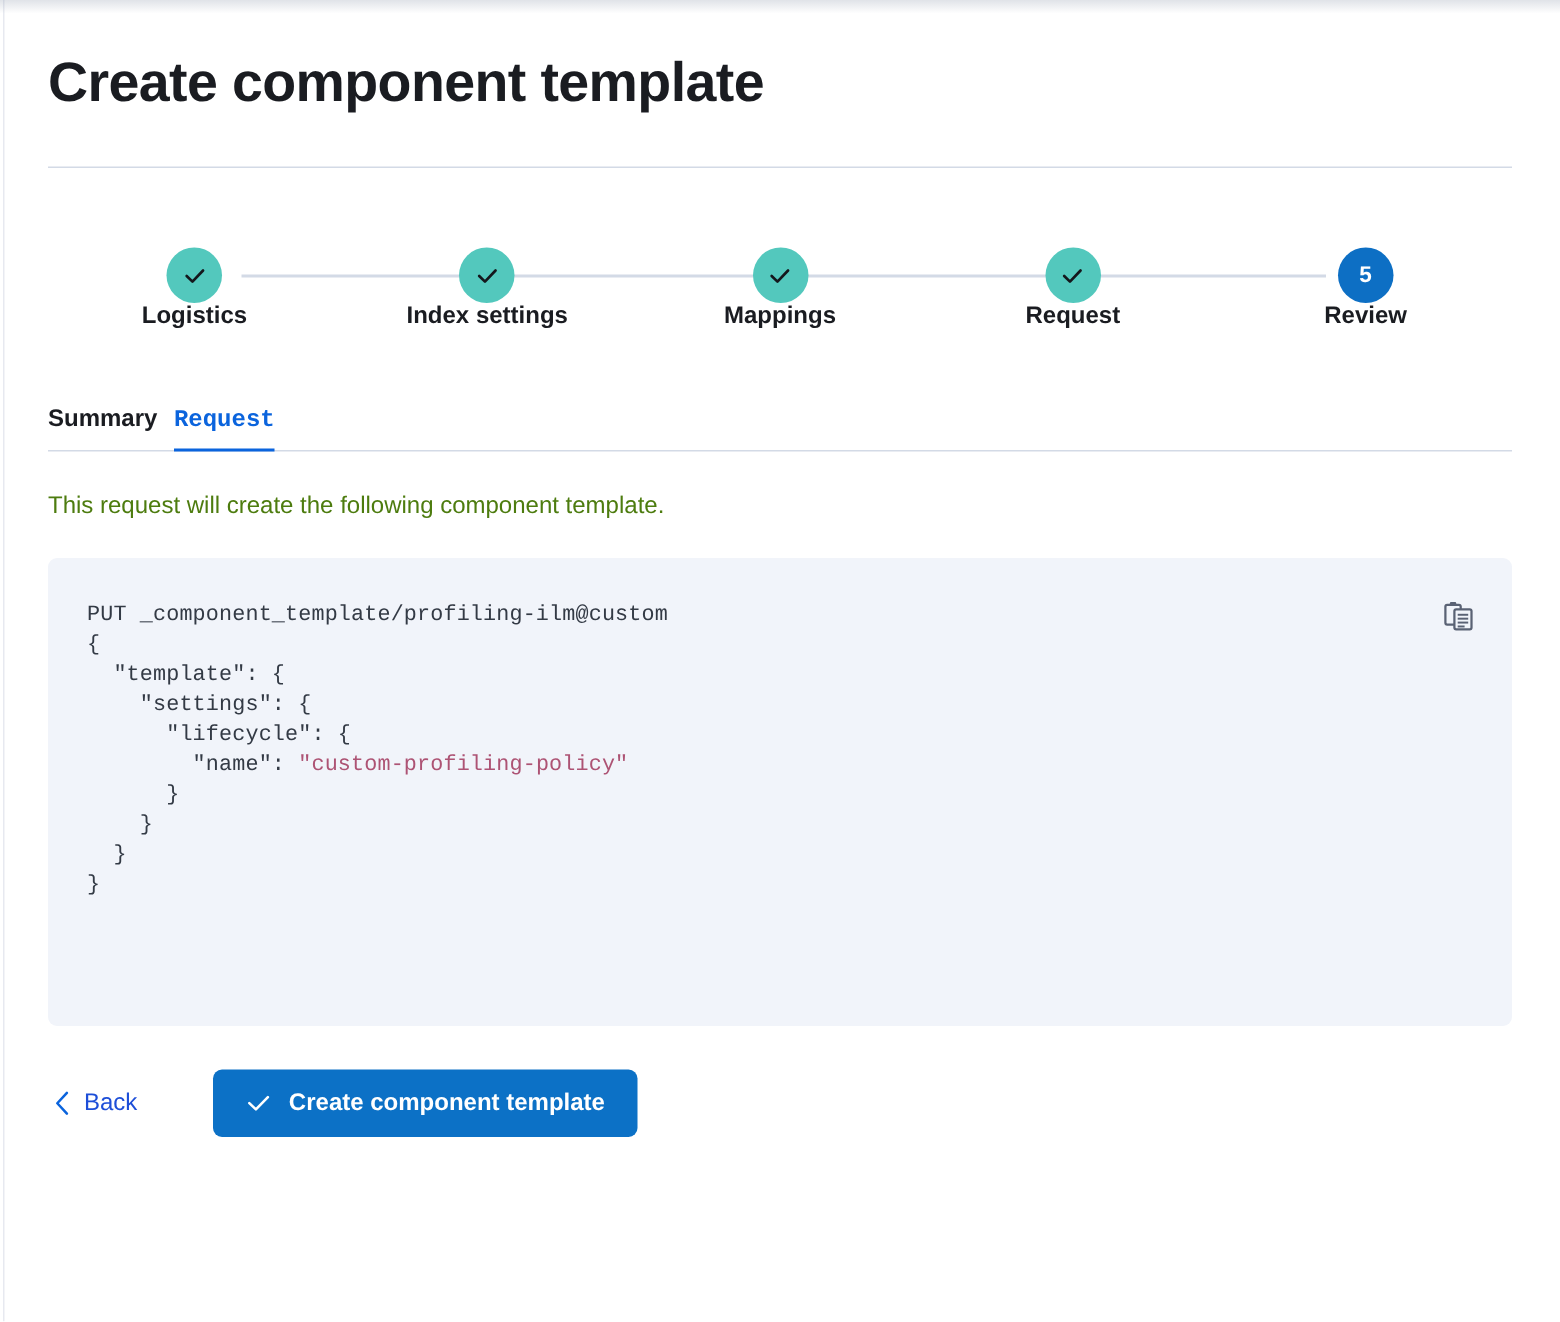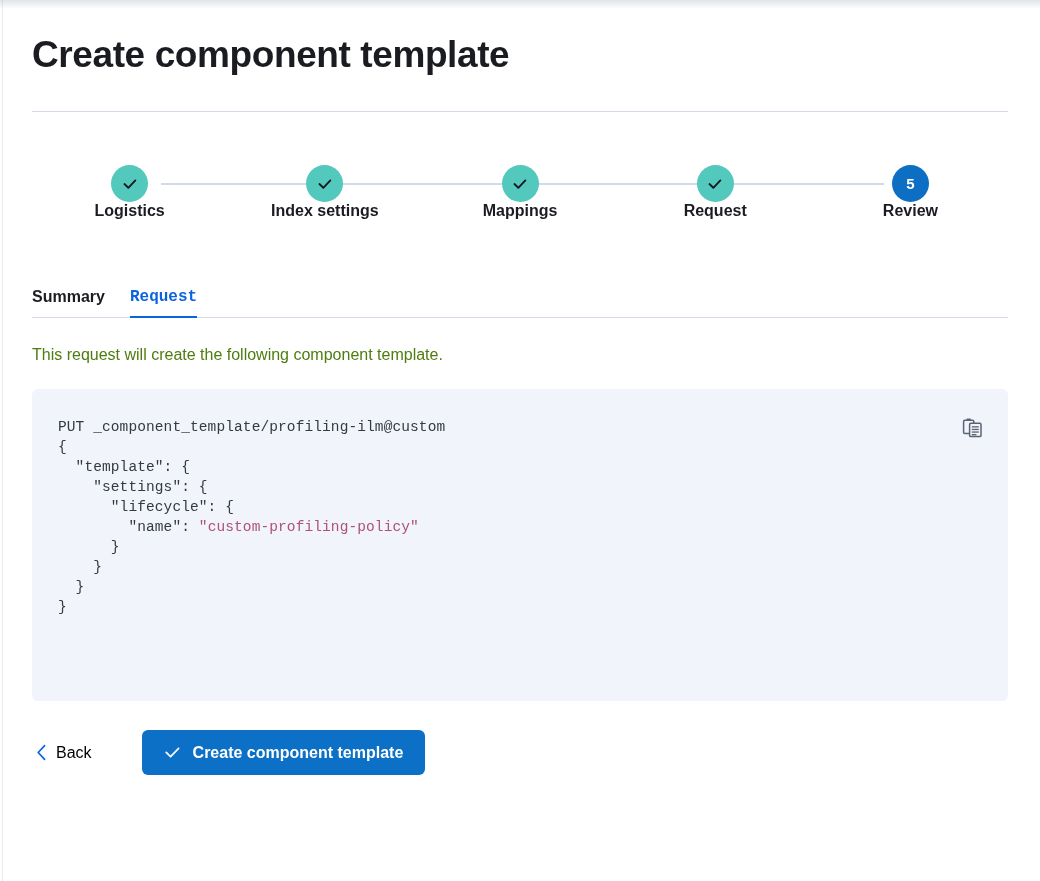--- a/index.html
+++ b/index.html
@@ -129,22 +129,22 @@
     line-height: 36px;
     font-weight: 700;
     letter-spacing: -0.25px;
     color: #1a1c21;
   }
 
   
   .tabs {
     display: flex;
     align-items: flex-end;
-    gap: 25px;
-    margin-top: 43px;
+    gap: 11px;
+    margin-top: 26px;
     border-bottom: 1px solid #d3dae6;
   }
   .tab {
     position: relative;
     padding: 0 0 11px 0;
     font-size: 16px;
     font-weight: 700;
     color: #1a1c21;
     cursor: pointer;
     background: none;
@@ -211,21 +211,21 @@
   
   .actions {
     display: flex;
     align-items: center;
     margin-top: 29px;
   }
   .back-link {
     display: inline-flex;
     align-items: center;
     gap: 9px;
-    color: #000000;
+    color: #1d4ed8;
     font-size: 16px;
     font-weight: 400;
     cursor: pointer;
     background: none;
     border: none;
     font-family: inherit;
     padding: 6px 4px;
   }
   .spacer-gap { width: 46px; }
   .primary-btn {

